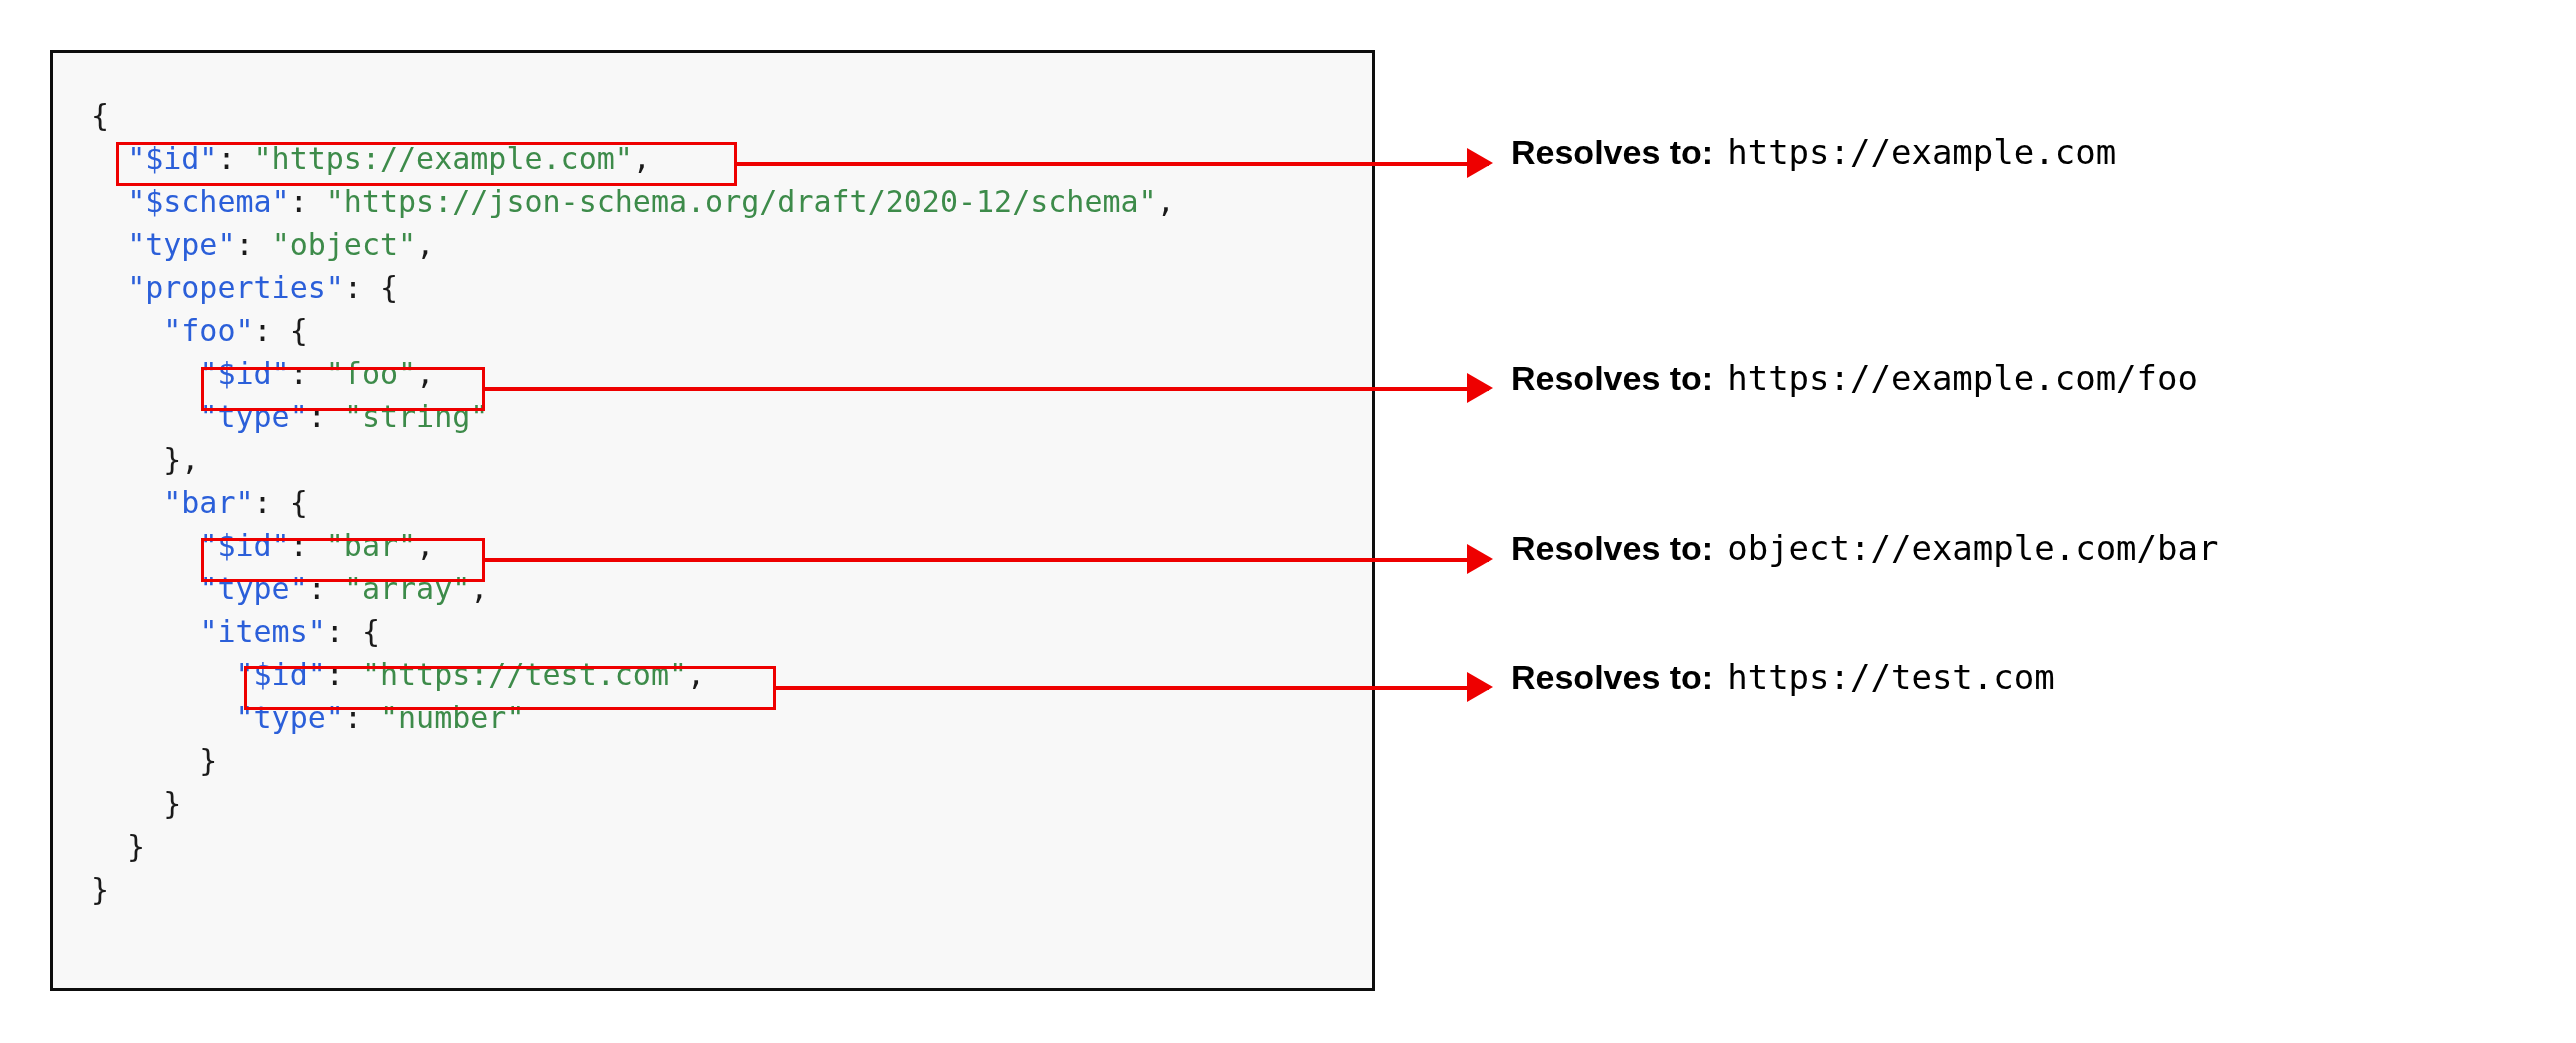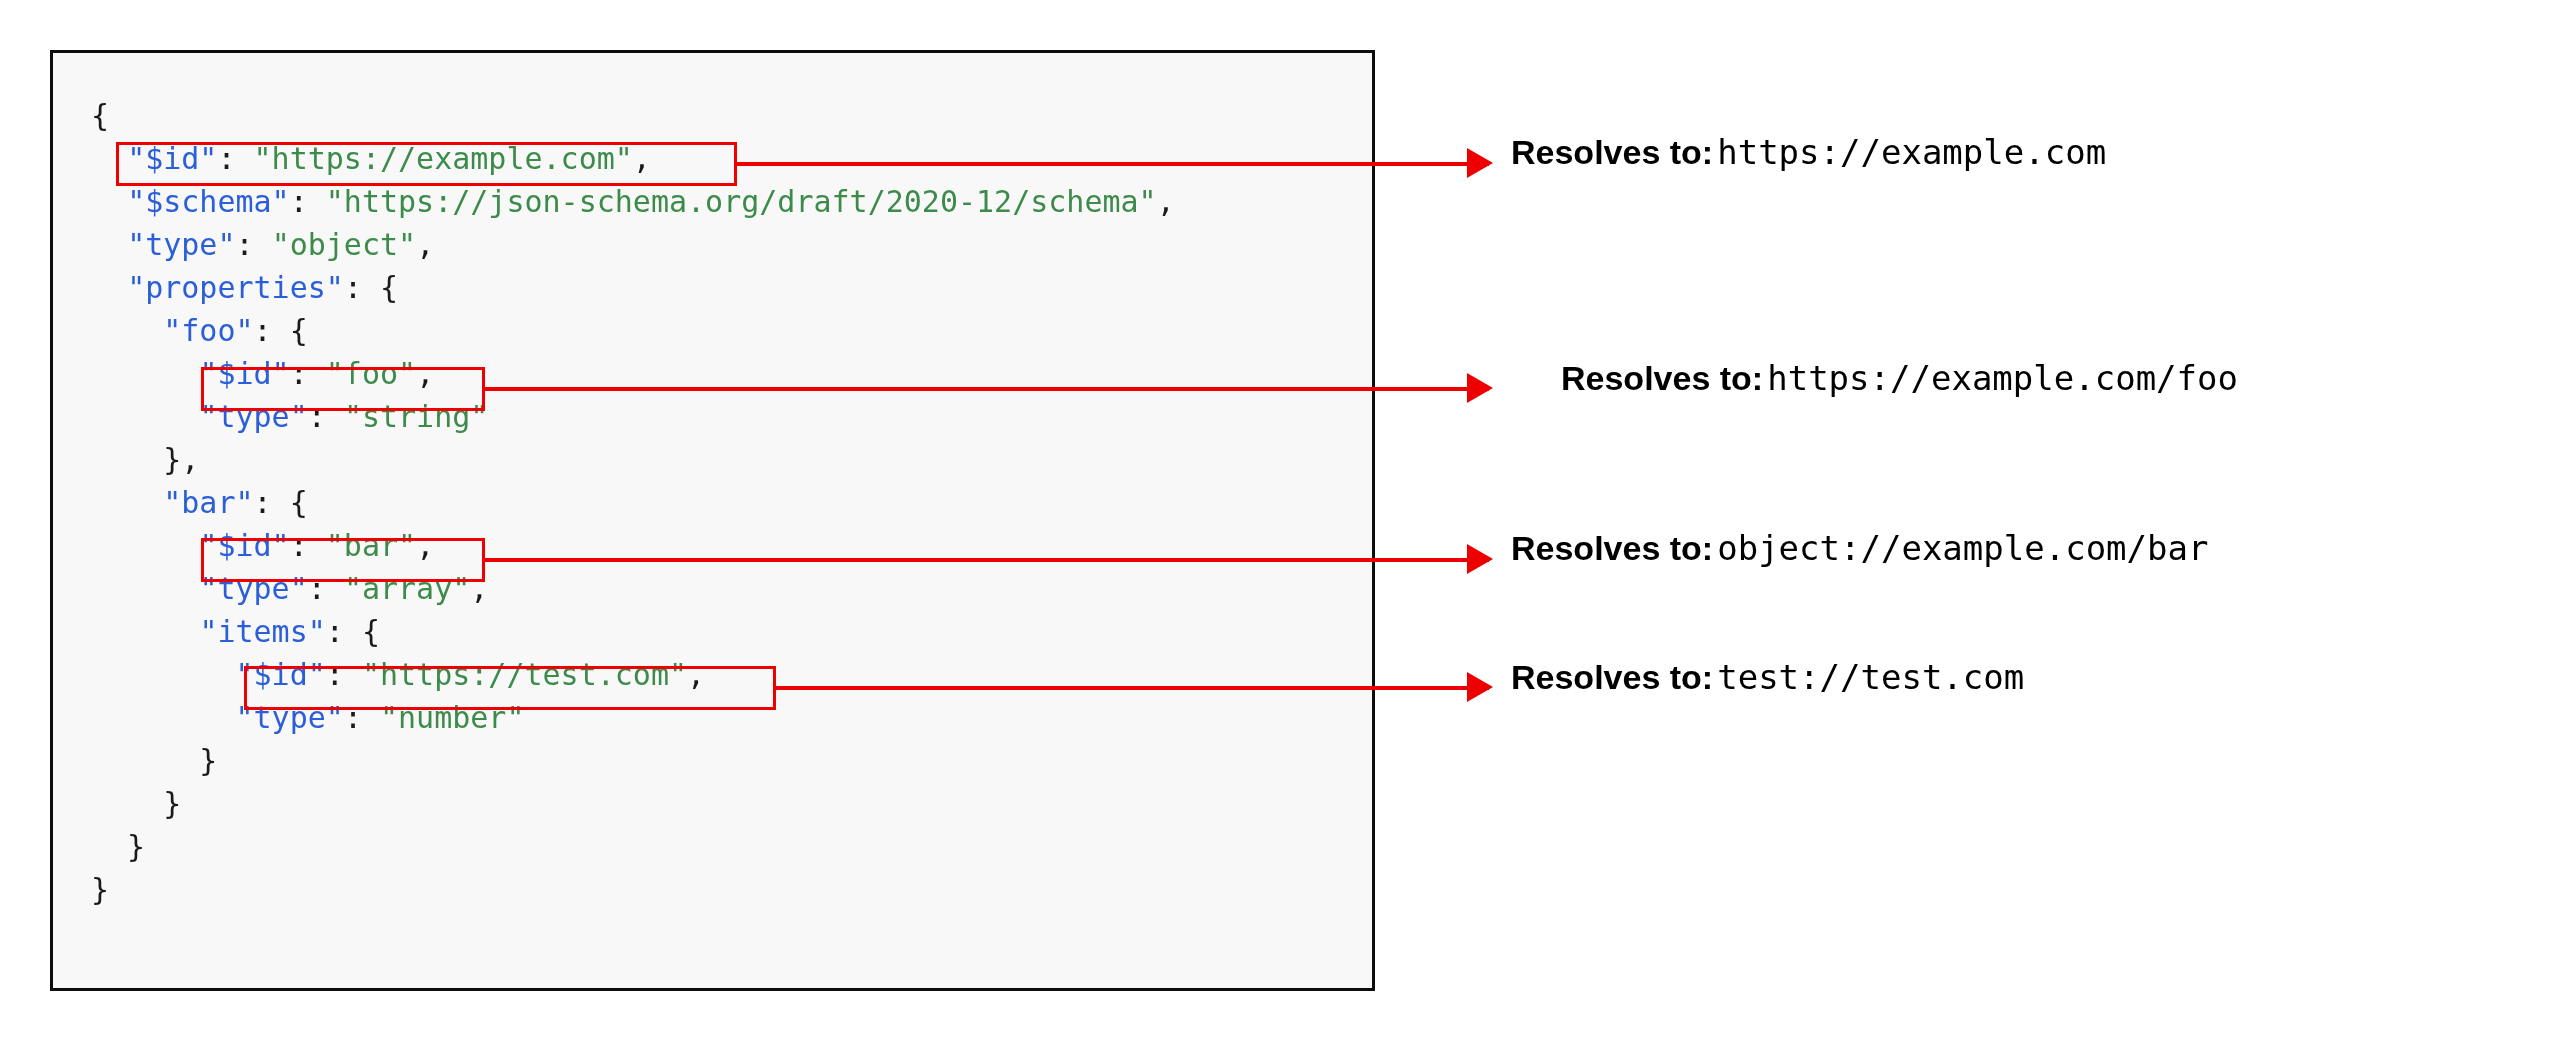--- a/index.html
+++ b/index.html
@@ -80,21 +80,21 @@
     font-weight: bold;
     font-size: 34px;
     color: #000000;
     vertical-align: baseline;
   }
   .resolve-url {
     font-family: "DejaVu Sans Mono", "Liberation Mono", monospace;
     font-size: 34px;
     color: #000000;
     vertical-align: baseline;
-    margin-left: 4px;
+    margin-left: 14px;
   }
 </style>
 </head>
 <body>
 
 <div id="stage">
 
   <div id="code-block">
     <pre id="code-listing"><span class="tok-pun">{</span>
 <span class="tok-pun">  </span><span class="tok-key">"$id"</span><span class="tok-pun">: </span><span class="tok-str">"https://example.com"</span><span class="tok-pun">,</span>
@@ -118,25 +118,25 @@
   </div>
 
   <div id="annotation-layer">
       <div class="hl-box" style="left: 116px; top: 142px; width: 621px; height: 44px; border-color: rgb(238, 0, 0);"></div>
       <div class="arrow-line" style="left: 737px; top: 162px; width: 752px; background: rgb(238, 0, 0);"></div>
       <div class="arrow-head" style="left: 1467px; top: 148px; border-left-color: rgb(238, 0, 0);"></div>
       <div class="resolve-row" style="left: 1511px; top: 135px;"><span class="resolve-label">Resolves to:</span><span class="resolve-url">https://example.com</span></div>
       <div class="hl-box" style="left: 201px; top: 367px; width: 284px; height: 44px; border-color: rgb(238, 0, 0);"></div>
       <div class="arrow-line" style="left: 485px; top: 387px; width: 1004px; background: rgb(238, 0, 0);"></div>
       <div class="arrow-head" style="left: 1467px; top: 373px; border-left-color: rgb(238, 0, 0);"></div>
-      <div class="resolve-row" style="left: 1561px; top: 361px;"><span class="resolve-label">Resolves to:</span><span class="resolve-url">https://example.com/foo</span></div>
+      <div class="resolve-row" style="left: 1511px; top: 361px;"><span class="resolve-label">Resolves to:</span><span class="resolve-url">https://example.com/foo</span></div>
       <div class="hl-box" style="left: 201px; top: 538px; width: 284px; height: 44px; border-color: rgb(238, 0, 0);"></div>
       <div class="arrow-line" style="left: 485px; top: 558px; width: 1004px; background: rgb(238, 0, 0);"></div>
       <div class="arrow-head" style="left: 1467px; top: 544px; border-left-color: rgb(238, 0, 0);"></div>
       <div class="resolve-row" style="left: 1511px; top: 531px;"><span class="resolve-label">Resolves to:</span><span class="resolve-url">object://example.com/bar</span></div>
       <div class="hl-box" style="left: 244px; top: 666px; width: 532px; height: 44px; border-color: rgb(238, 0, 0);"></div>
       <div class="arrow-line" style="left: 776px; top: 686px; width: 713px; background: rgb(238, 0, 0);"></div>
       <div class="arrow-head" style="left: 1467px; top: 672px; border-left-color: rgb(238, 0, 0);"></div>
-      <div class="resolve-row" style="left: 1511px; top: 660px;"><span class="resolve-label">Resolves to:</span><span class="resolve-url">test://test.com</span></div>
+      <div class="resolve-row" style="left: 1511px; top: 660px;"><span class="resolve-label">Resolves to:</span><span class="resolve-url">https://test.com</span></div>
     </div>
 
 </div>
 
 
 </body></html>

